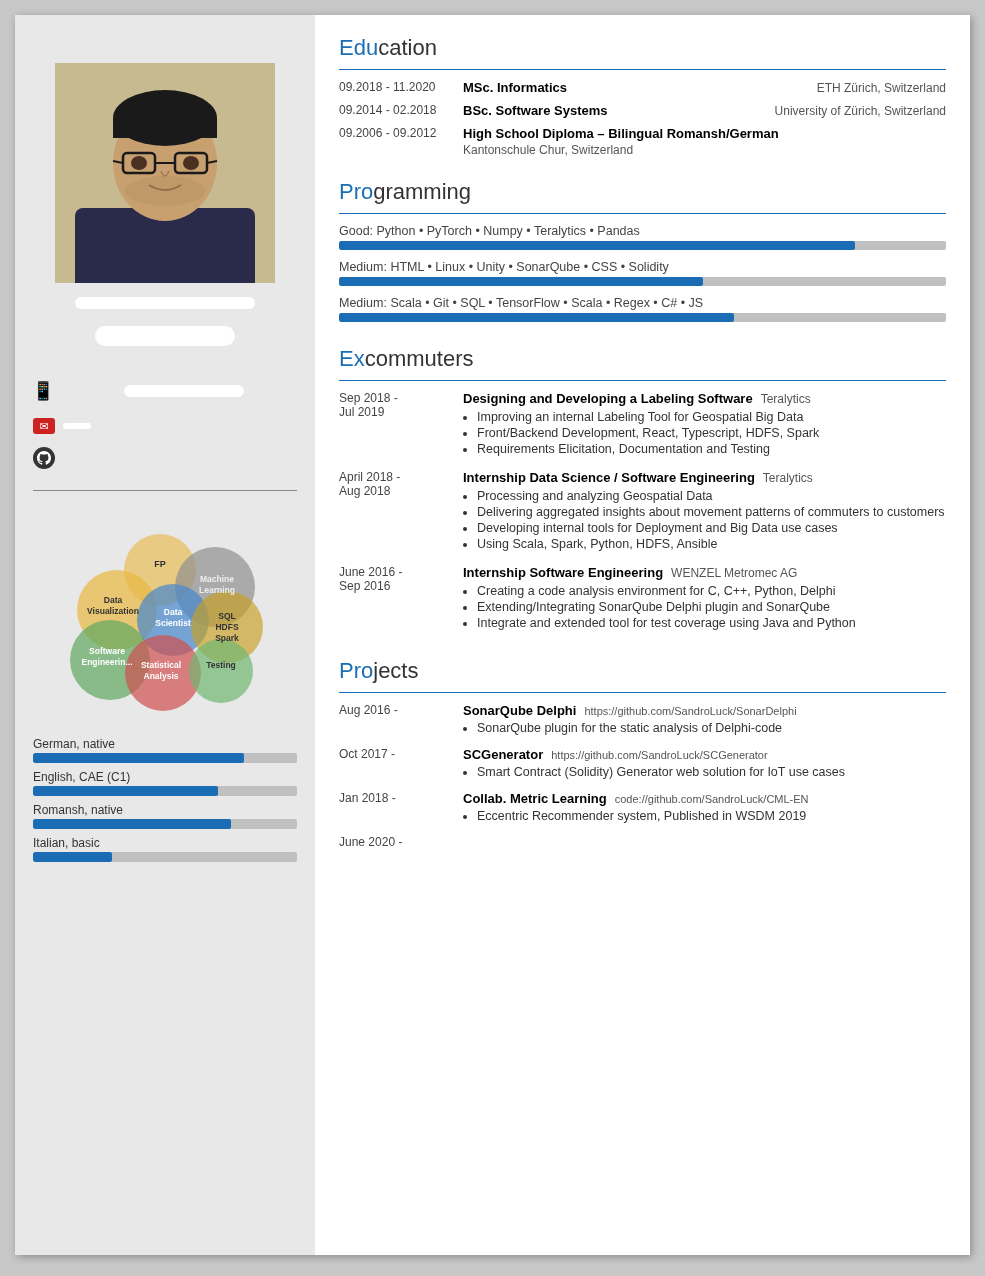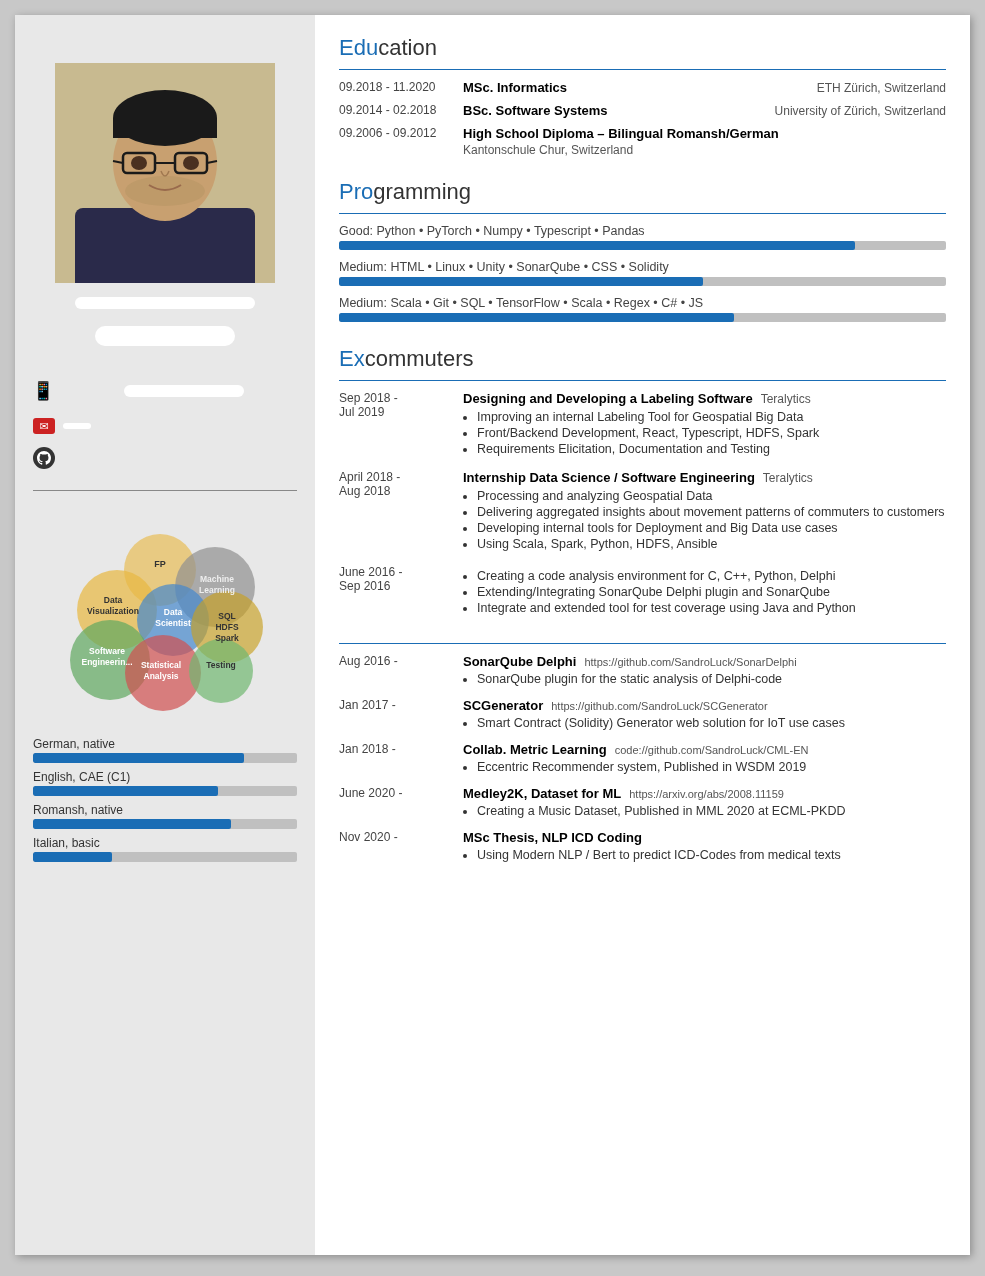--- a/index.html
+++ b/index.html
@@ -492,21 +492,21 @@
         </div>
     </div>
 
     <div>
       <div class="section-title-main">
         <span style="color:#1a6db5;">Pro</span><span>gramming</span>
       </div>
       <hr class="section-divider">
       <div id="prog-rows">
           <div class="prog-row">
-            <div class="prog-label">Good:   Python  •  PyTorch  •  Numpy  •  Typescript  •  Pandas</div>
+            <div class="prog-label">Good:   Python  •  PyTorch  •  Numpy  •  Teralytics  •  Pandas</div>
             <div class="prog-bar-bg">
               <div class="prog-bar-fill" style="width: 85%;"></div>
             </div>
           </div>
           <div class="prog-row">
             <div class="prog-label">Medium: HTML  •  Linux  •  Unity  •  SonarQube  •  CSS  •  Solidity</div>
             <div class="prog-bar-bg">
               <div class="prog-bar-fill" style="width: 60%;"></div>
             </div>
           </div>
@@ -553,47 +553,54 @@
                 <li>Delivering aggregated insights about movement patterns of commuters to customers</li>
                 <li>Developing internal tools for Deployment and Big Data use cases</li>
                 <li>Using Scala, Spark, Python, HDFS, Ansible</li>
               </ul>
             </div>
           </div>
           <div class="exp-entry">
             <div class="exp-date" style="white-space: pre-line;">June 2016 -
 Sep 2016</div>
             <div class="exp-detail">
+              <div class="exp-title-row">
+                <span class="exp-job-title">Internship Software Engineering</span>
+                <span class="exp-company">WENZEL Metromec AG</span>
+              </div>
               <ul class="exp-bullets">
                 <li>Creating a code analysis environment for C, C++, Python, Delphi</li>
                 <li>Extending/Integrating SonarQube Delphi plugin and SonarQube</li>
                 <li>Integrate and extended tool for test coverage using Java and Python</li>
               </ul>
             </div>
           </div>
         </div>
     </div>
 
     <div>
+      <div class="section-title-main">
+        <span style="color:#1a6db5;">Pro</span><span>jects</span>
+      </div>
       <hr class="section-divider">
       <div id="proj-entries">
           <div class="proj-entry">
             <div class="proj-date">Aug 2016 -</div>
             <div class="proj-detail">
               <div class="proj-title-row">
                 <span class="proj-name">SonarQube Delphi</span>
                 <span class="proj-url">https://github.com/SandroLuck/SonarDelphi</span>
               </div>
               <ul class="proj-bullets">
                 <li>SonarQube plugin for the static analysis of Delphi-code</li>
               </ul>
             </div>
           </div>
           <div class="proj-entry">
-            <div class="proj-date">Jan 2017 -</div>
+            <div class="proj-date">Oct 2017 -</div>
             <div class="proj-detail">
               <div class="proj-title-row">
                 <span class="proj-name">SCGenerator</span>
                 <span class="proj-url">https://github.com/SandroLuck/SCGenerator</span>
               </div>
               <ul class="proj-bullets">
                 <li>Smart Contract (Solidity) Generator web solution for IoT use cases</li>
               </ul>
             </div>
           </div>
@@ -604,38 +611,18 @@
                 <span class="proj-name">Collab. Metric Learning</span>
                 <span class="proj-url">code://github.com/SandroLuck/CML-EN</span>
               </div>
               <ul class="proj-bullets">
                 <li>Eccentric Recommender system, Published in WSDM 2019</li>
               </ul>
             </div>
           </div>
           <div class="proj-entry">
             <div class="proj-date">June 2020 -</div>
-            <div class="proj-detail">
-              <div class="proj-title-row">
-                <span class="proj-name">Medley2K, Dataset for ML</span>
-                <span class="proj-url">https://arxiv.org/abs/2008.11159</span>
-              </div>
-              <ul class="proj-bullets">
-                <li>Creating a Music Dataset, Published in MML 2020 at ECML-PKDD</li>
-              </ul>
-            </div>
-          </div>
-          <div class="proj-entry">
-            <div class="proj-date">Nov 2020 -</div>
-            <div class="proj-detail">
-              <div class="proj-title-row">
-                <span class="proj-name">MSc Thesis, NLP ICD Coding</span>
-              </div>
-              <ul class="proj-bullets">
-                <li>Using Modern NLP / Bert to predict ICD-Codes from medical texts</li>
-              </ul>
-            </div>
           </div>
         </div>
     </div>
 
   </div>
 </div>
 
 </body></html>

